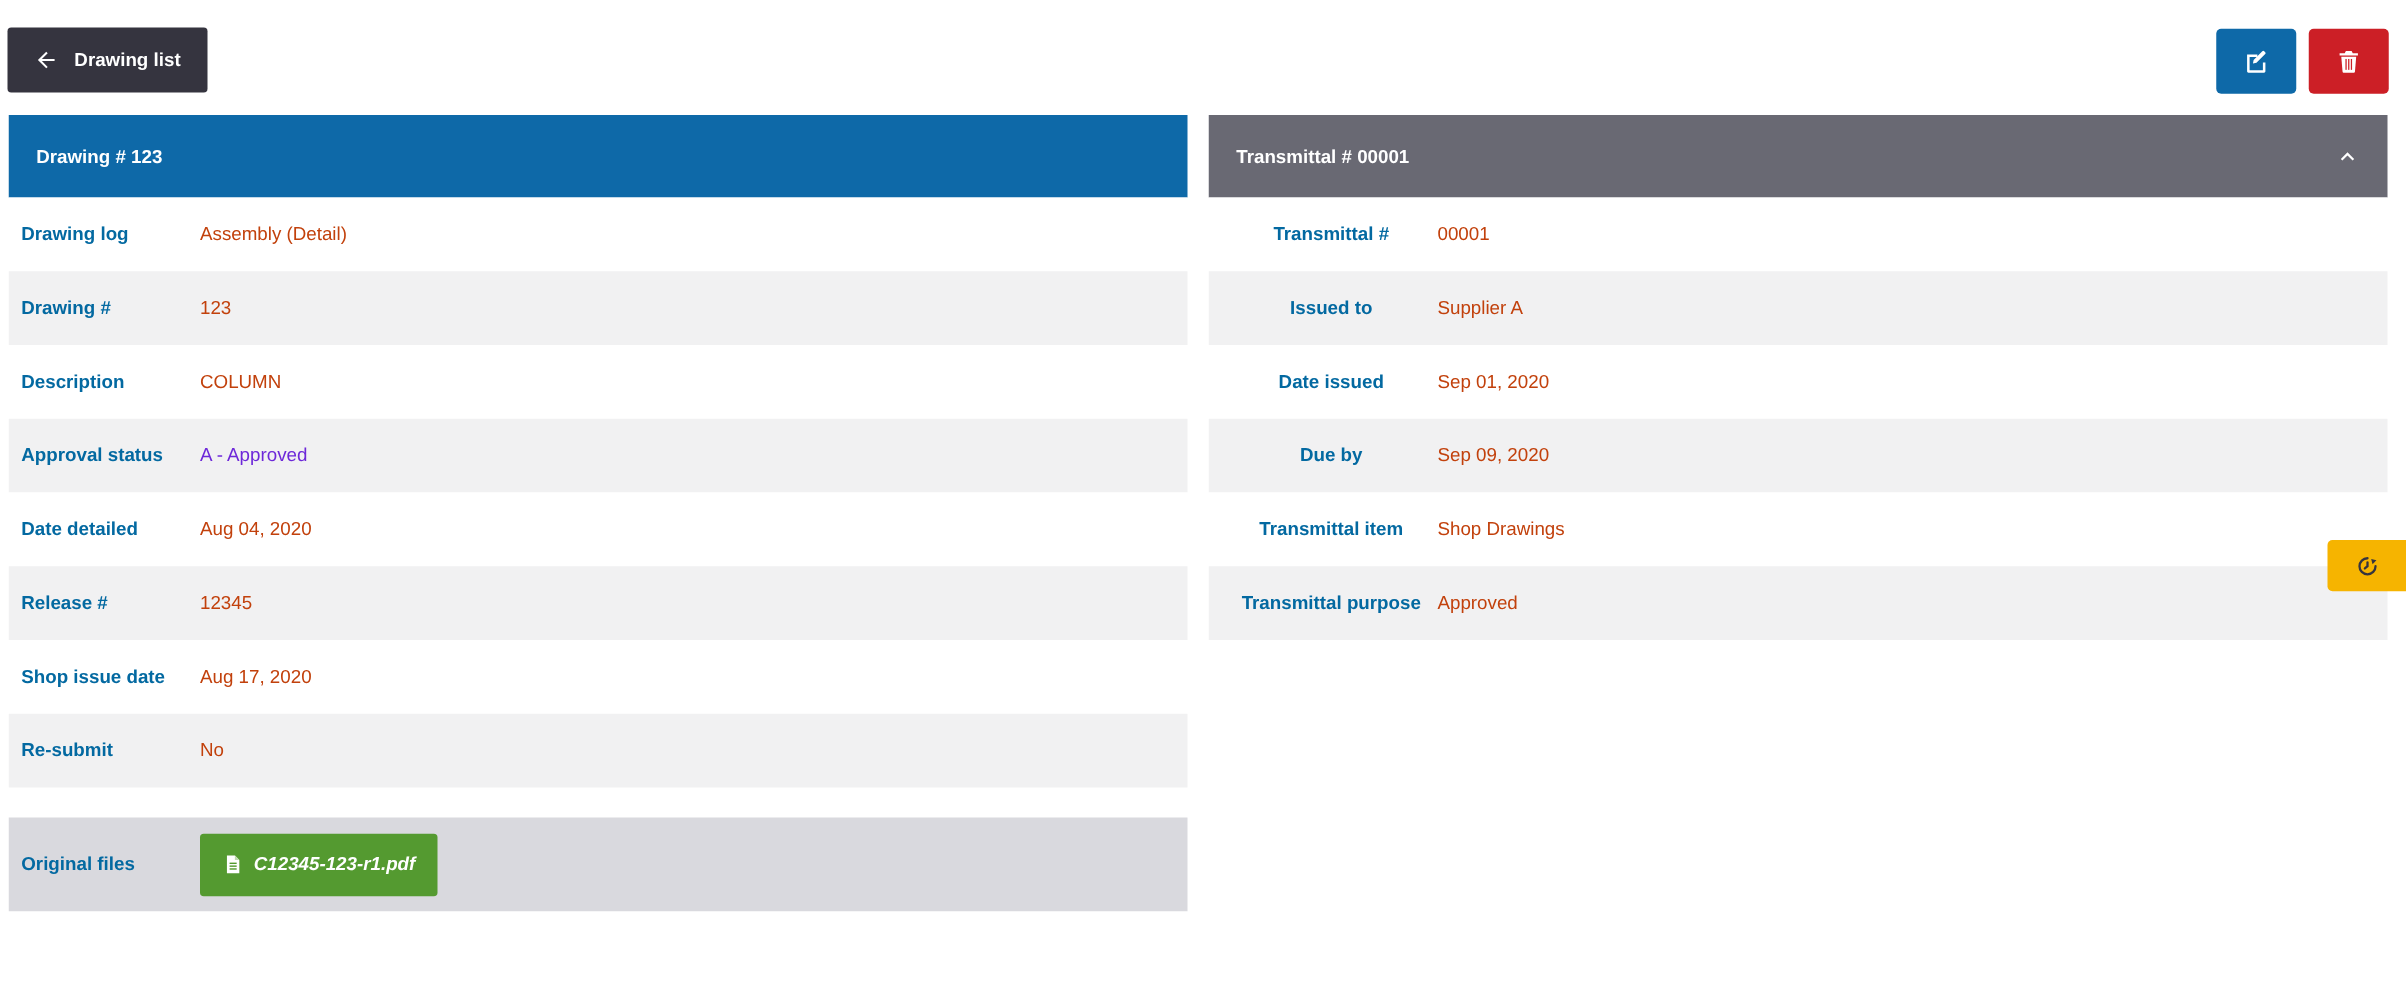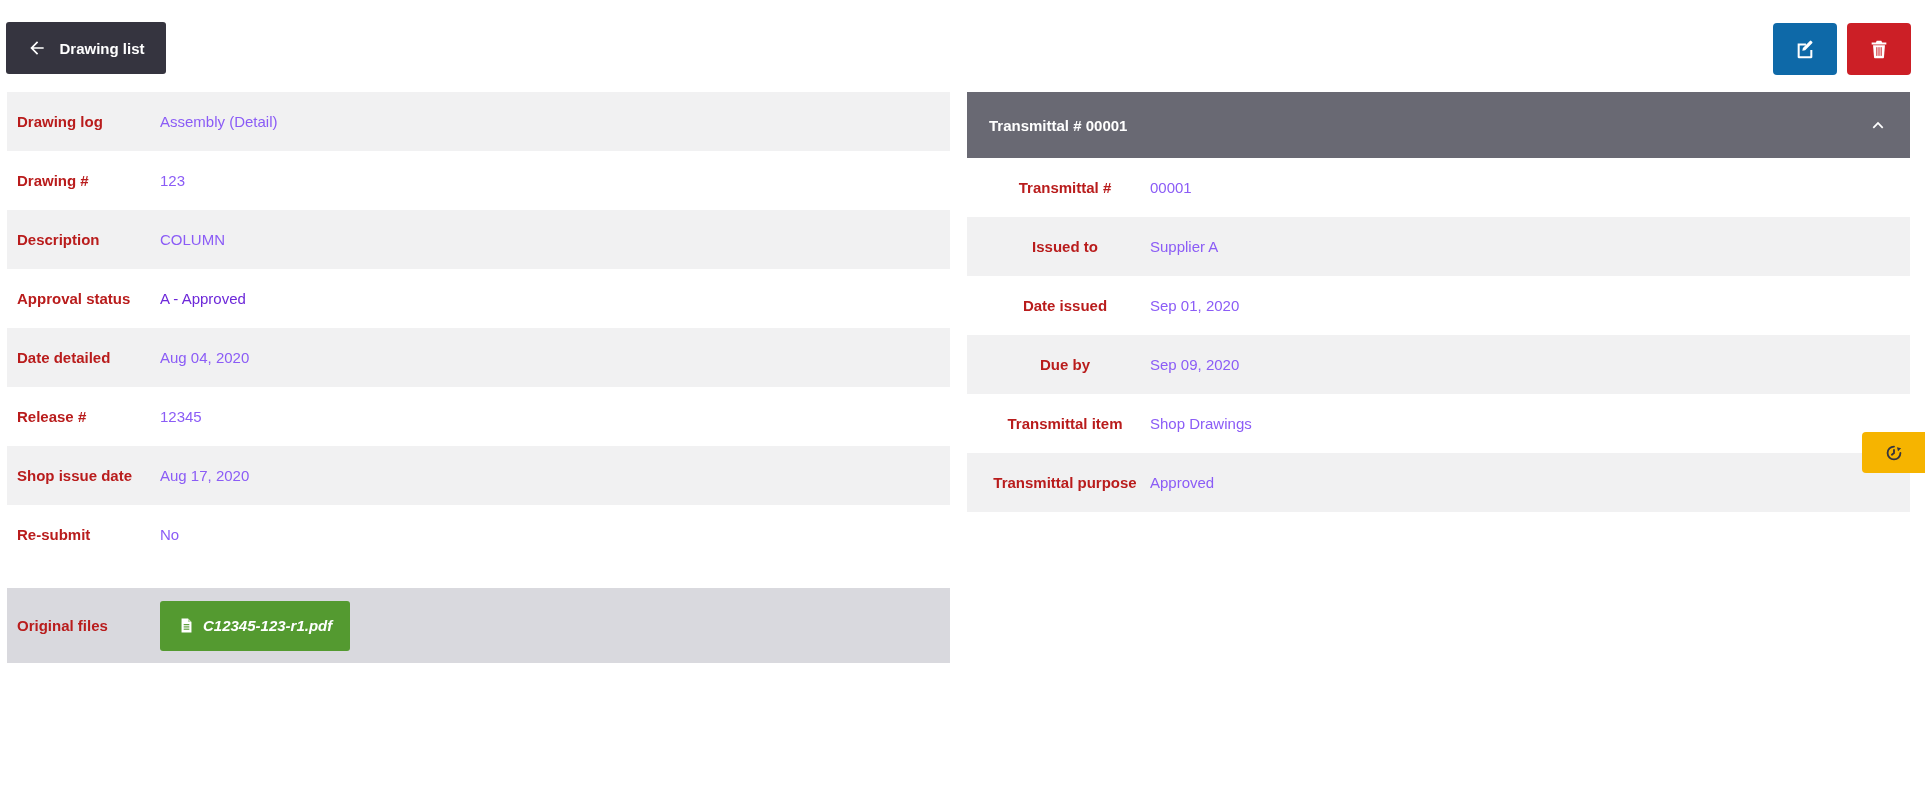--- a/index.html
+++ b/index.html
@@ -31,22 +31,22 @@
     height:66px; display:flex; align-items:center; padding:0 22px;
     color:#ffffff; font-weight:bold; font-size:15px;
   }
   .panel-left  .panel-header { background:#0E69A8; }
   .panel-right .panel-header { background:#696973; cursor:pointer;justify-content:space-between; }
   .panel-header .spacer { flex:1; }
   .panel-header svg { width:20px; height:20px; fill:#ffffff; }
 
   .row { display:flex; align-items:center; height:59px; background:#ffffff; }
   .panel .row:nth-child(odd) { background:#F1F1F2; }
-  .row .label { font-weight:bold; color:#b91c1c; font-size:15px; }
-  .row .value { color:#8b5cf6; font-size:15px; }
+  .row .label { font-weight:bold; color:#0369a1; font-size:15px; }
+  .row .value { color:#c2410c; font-size:15px; }
   .panel-left  .row .label { width:153px; padding-left:10px; }
   .panel-right .row .label { width:183px; padding-left:13px;text-align:center; }
   .row .value.green { color:#6d28d9; }
 
   .row.file-row { height:75px; background:#D9D9DE !important;margin-top:24px; }
   .file-btn {
     height:50px; padding:0 18px; border:none; border-radius:3px; background:#549A30;
     color:#ffffff; font-family:"Liberation Sans", sans-serif; font-weight:bold; font-size:15px;
     display:flex; align-items:center; gap:8px; cursor:pointer;font-style:italic;
   }
@@ -85,20 +85,23 @@
       <path d="M9.5 3h5l1 2H20v2H4V5h4.5l1-2z"></path>
       <path d="M5.5 8h13l-1.1 13.2c-.05.5-.45.8-.9.8H7.5c-.45 0-.85-.3-.9-.8L5.5 8z"></path>
       <rect x="9.1" y="10" width="1.1" height="9.5" fill="#CC1F26"></rect>
       <rect x="11.45" y="10" width="1.1" height="9.5" fill="#CC1F26"></rect>
       <rect x="13.8" y="10" width="1.1" height="9.5" fill="#CC1F26"></rect>
     </svg>
   </button>
 </div>
 
 <section class="panel panel-left">
+  <div class="panel-header">
+    <span>Drawing # 123</span>
+  </div>
 
   <div class="row">
     <div class="label">Drawing log</div>
     <div class="value">Assembly (Detail)</div>
   </div>
   <div class="row">
     <div class="label">Drawing #</div>
     <div class="value">123</div>
   </div>
   <div class="row">

